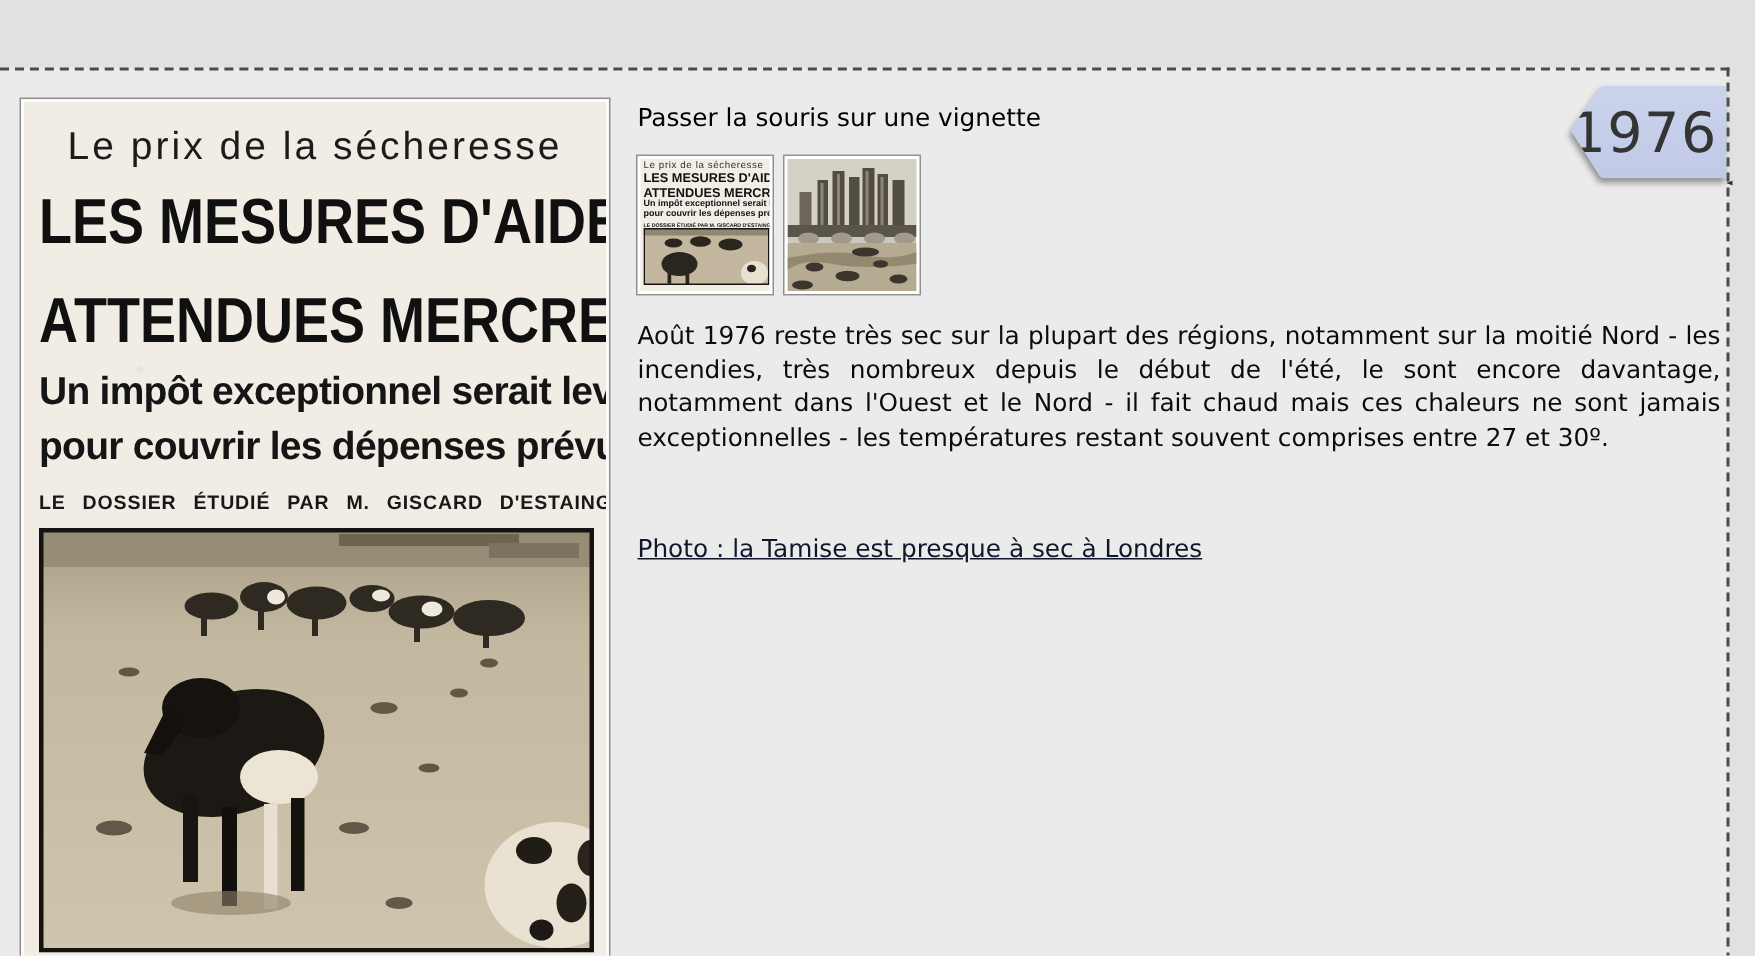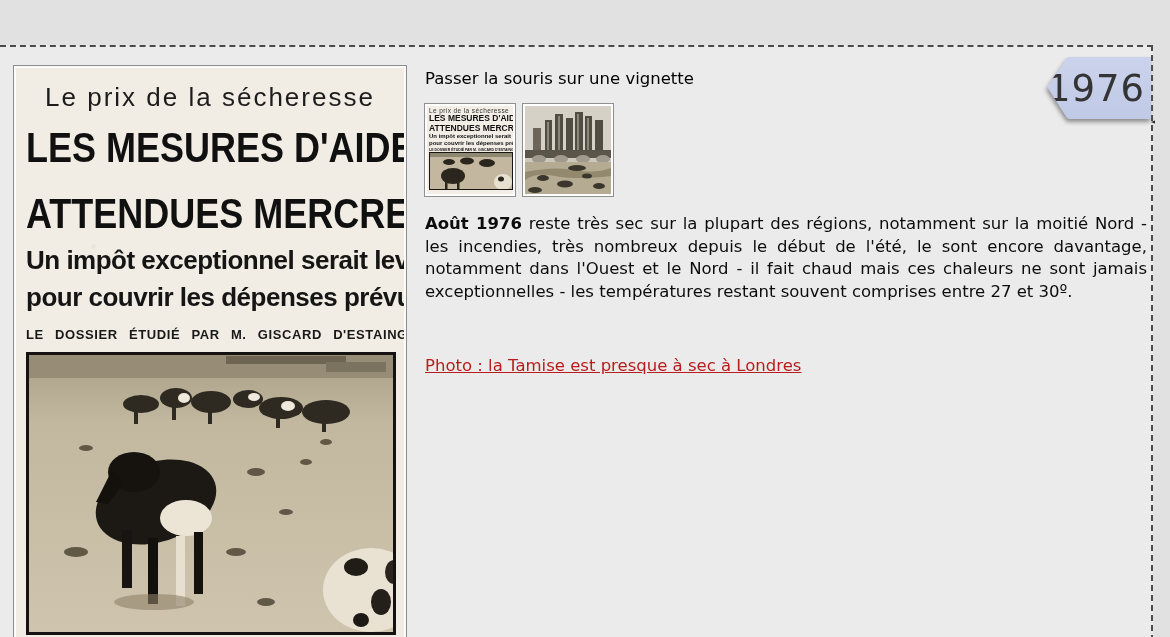--- a/index.html
+++ b/index.html
@@ -48,24 +48,24 @@
     font-family:"Liberation Sans", sans-serif; color:#111; padding:1px 2px; }
   .t-kicker { font-size:6.5px; letter-spacing:.4px; font-weight:500; color:#333;
     white-space:nowrap; }
   .t-head { font-size:8.5px; font-weight:800; line-height:9.5px; white-space:nowrap; }
   .t-sub  { font-size:6px; font-weight:700; line-height:7px; white-space:nowrap; }
   .t-strap{ font-size:3.5px; font-weight:700; white-space:nowrap; margin-top:1px; }
   .thumb svg { display:block; }
 
   .article { position:absolute; left:425px; top:166px; width:722px;
     font-size:16.5px; line-height:22.5px; color:#0c0c0c; text-align:justify; }
-  .article b { font-weight:700; }
+  .article b { font-weight:400; }
 
   .photo-link { position:absolute; left:425px; top:309px; font-size:16.5px;
-    color:#b91c1c; text-decoration:underline; cursor:pointer; }
+    color:#0f172a; text-decoration:underline; cursor:pointer; }
 
   
   .badge { position:absolute; right:0; top:10px; width:104px; height:62px;
     filter:drop-shadow(-1px 3px 2px rgba(110,110,110,.75)); }
   .badge-shape { width:100%; height:100%;
     clip-path:polygon(0 48%, 19% 2%, 21% 0, 100% 0, 100% 100%, 21% 100%, 19% 98%);
     background:linear-gradient(#cbd3ec, #c0c9e6);
     display:flex; align-items:center; 
     padding-right:20px; }
   .badge-shape span { font-size:37px; color:#343434; letter-spacing:1px; }

